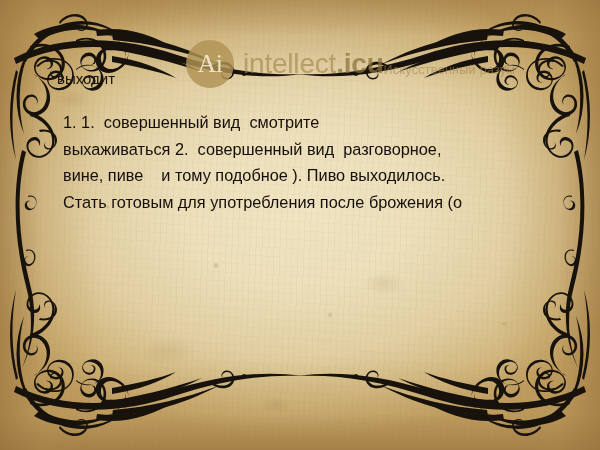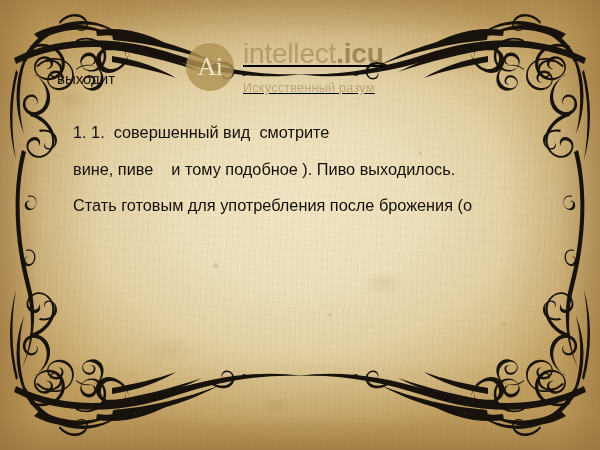--- a/index.html
+++ b/index.html
@@ -60,39 +60,39 @@
     width:48px;height:48px;border-radius:50%;
     background:rgba(176,146,84,.82);
     display:flex;align-items:center;justify-content:center;
     flex:0 0 auto;
   }
   .wm-logo-text{
     font-family:"Liberation Serif","DejaVu Serif",serif;
     font-size:26px;color:rgba(243,234,206,.92);letter-spacing:-.5px;
     line-height:1;
   }
-  .wm-words{display:flex;flex-direction:column;line-height:1;text-decoration:underline;}
+  .wm-words{display:flex;flex-direction:row;line-height:1;}
   .wm-title{
     font-size:28px;color:rgba(160,131,72,.62);letter-spacing:-.2px;
   }
   .wm-title b{color:rgba(140,112,58,.72);font-weight:700;}
   .wm-sub{
     font-size:12.5px;color:rgba(158,132,80,.58);
     letter-spacing:.3px;margin-top:14px;
   }
   
   .headword{
     position:absolute;left:57px;top:70px;
     font-size:15px;color:#17120c;line-height:1.2;text-align:right;
   }
   .entry{
     position:absolute;left:57px;top:106px;width:488px;
     font-size:16.3px;color:#140f0a;line-height:1.27;
   }
-  .entry p{margin:16px;white-space:pre-wrap;}
+  .entry p{margin:6px;white-space:pre-wrap;}
 </style>
 </head>
 <body>
 
 <div class="card">
 
   <div class="parch-base"></div>
   <div class="parch-fibre"></div>
   <div class="parch-mottle"></div>
   <div class="parch-edge"></div>
@@ -232,17 +232,18 @@
     <div class="wm-words">
       <div class="wm-title"><span>intellect</span><b>.icu</b></div>
       <div class="wm-sub">Искусственный  разум</div>
     </div>
   </div>
 
   <div class="headword">выходит</div>
 
   <div class="entry">
     <p>1. 1.  совершенный вид  смотрите</p>
+    <p>выхаживаться 2.  совершенный вид  разговорное,</p>
     <p>вине, пиве    и тому подобное ). Пиво выходилось.</p>
     <p>Стать готовым для употребления после брожения (о</p>
   </div>
 
 </div>
 
 </body></html>

